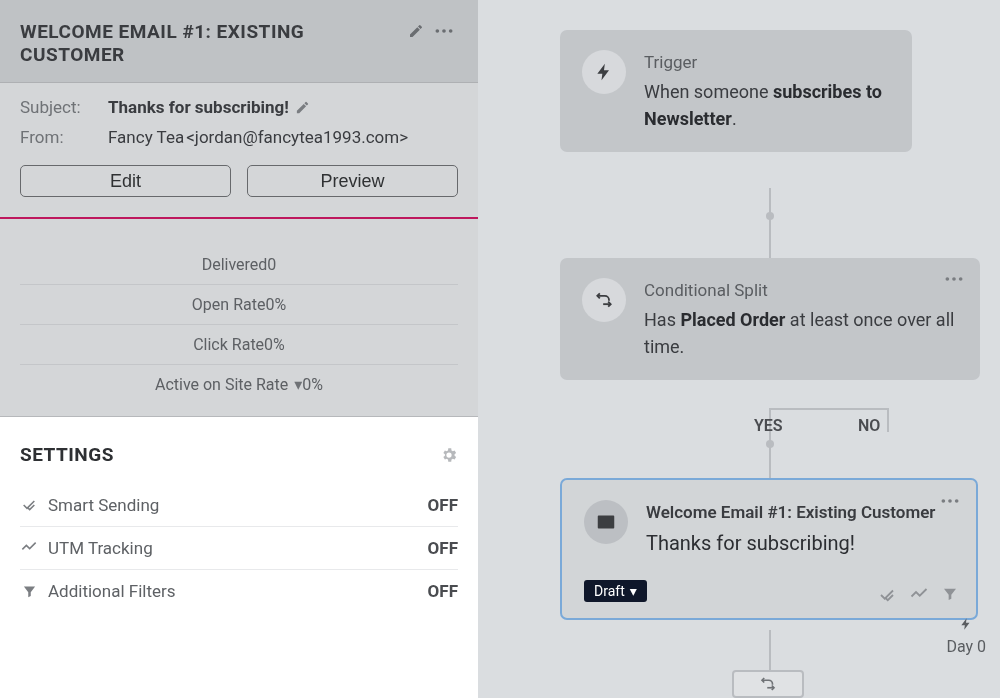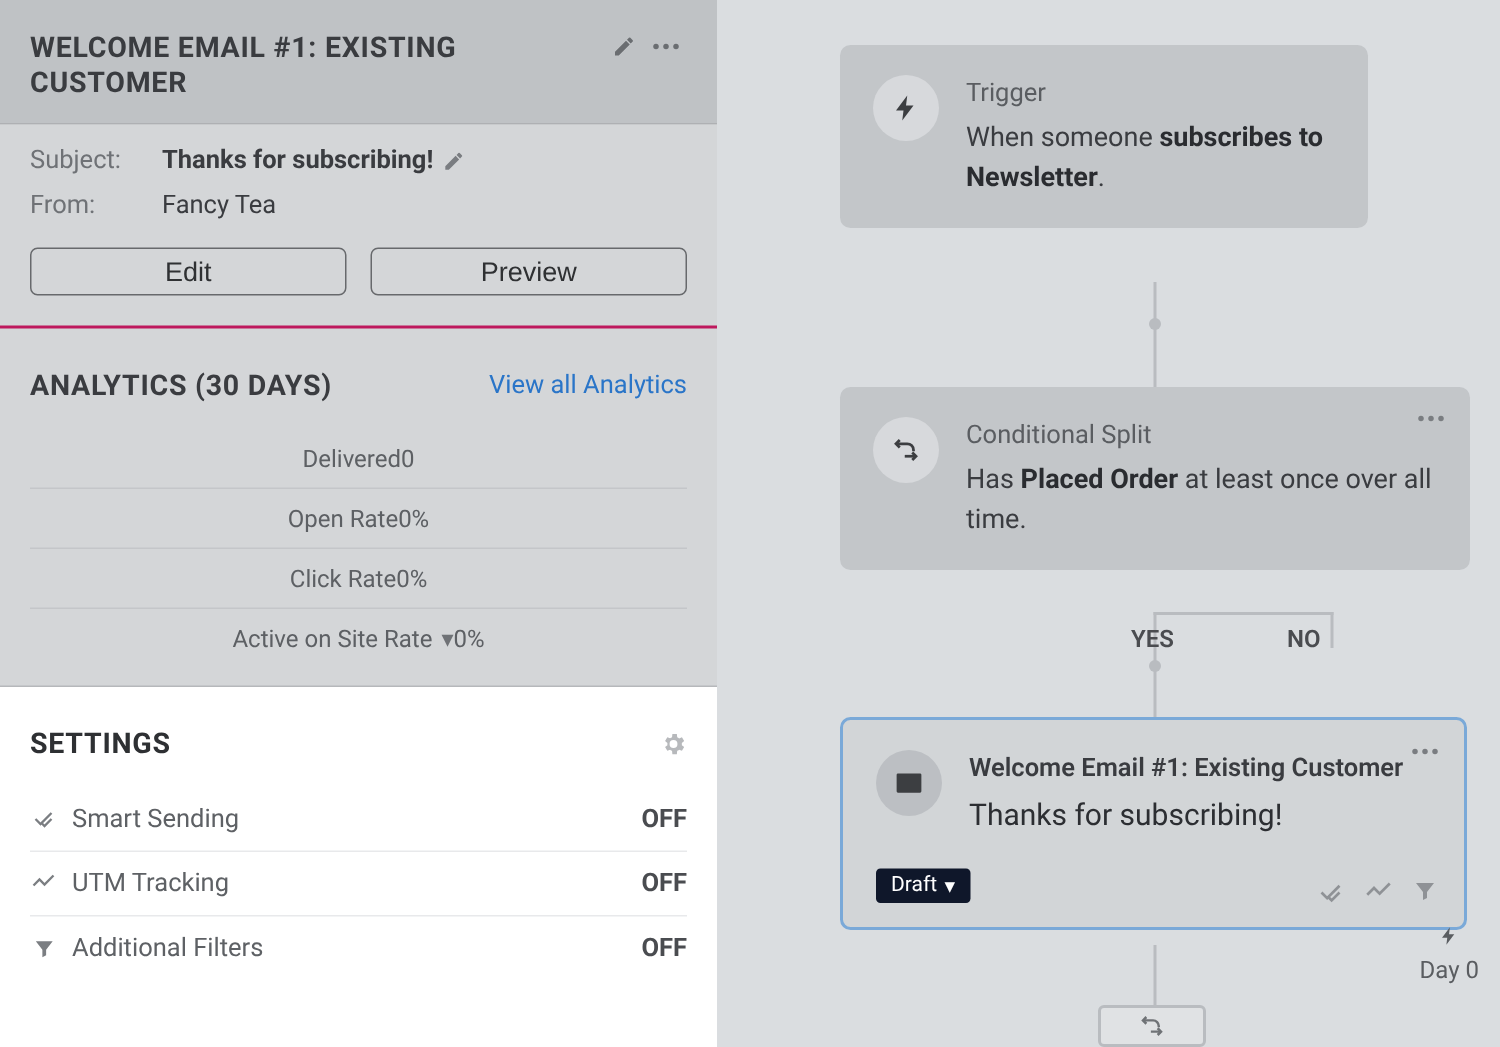--- a/index.html
+++ b/index.html
@@ -163,33 +163,30 @@
           <svg width="15" height="15" viewBox="0 0 24 24" fill="currentColor">
               <path d="M3 17.25V21h3.75l11-11-3.75-3.75L3 17.25zM20.7 7.04a1 1 0 000-1.41l-2.34-2.34a1 1 0 00-1.41 0L15 5.24l3.75 3.75 1.95-1.95z"></path>
             </svg>
         </span>
       </div>
     </div>
     <div class="row">
       <div class="lbl">From:</div>
       <div class="val" style="align-items:flex-start;gap:2px;">
         <span>Fancy Tea</span>
+        <span>&lt;jordan@fancytea1993.com&gt;</span>
       </div>
     </div>
     <div class="btn-row">
       <button class="btn">Edit</button>
       <button class="btn">Preview</button>
     </div>
   </div>
 
   <div class="analytics">
-    <div class="section-head">
-      <h2>ANALYTICS (30 DAYS)</h2>
-      <span class="link">View all Analytics</span>
-    </div>
     <div class="stat">
       <span class="slabel">Delivered</span>
       <span>0</span>
     </div>
     <div class="stat">
       <span class="slabel">Open Rate</span>
       <span>0%</span>
     </div>
     <div class="stat">
       <span class="slabel">Click Rate</span>

